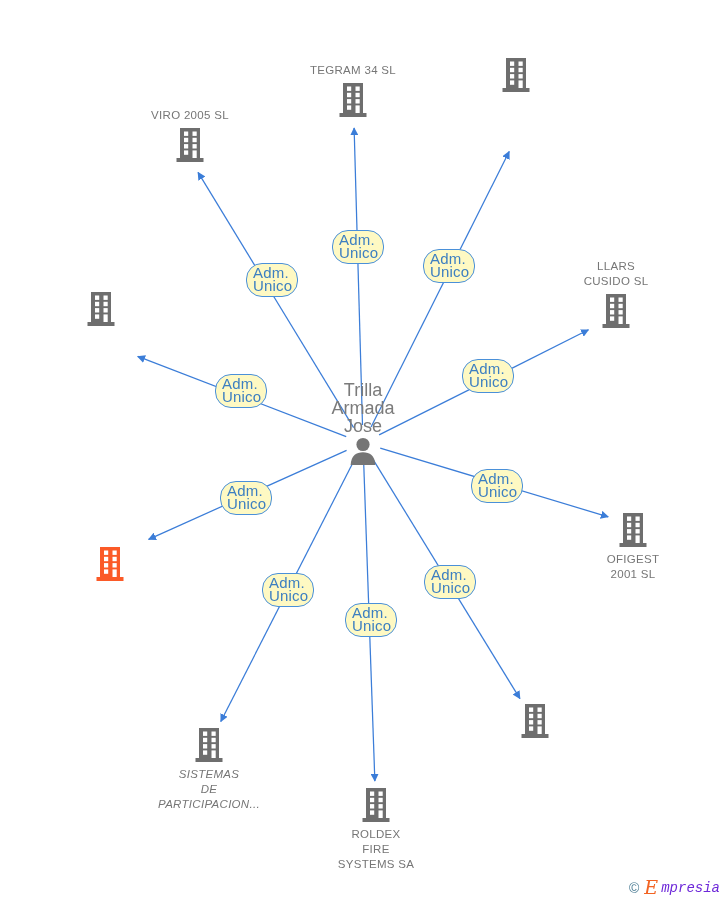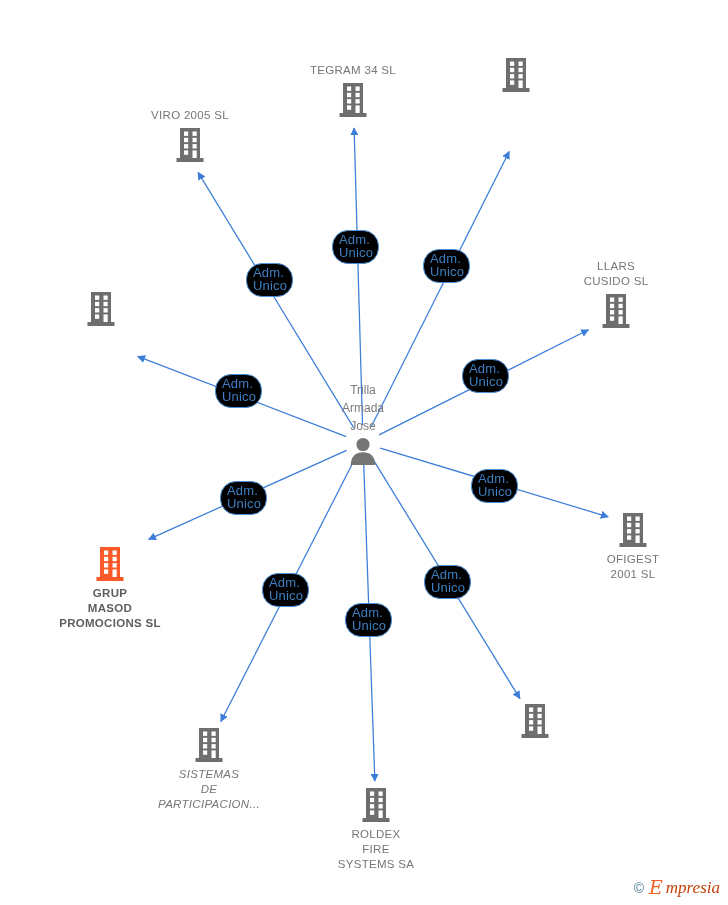--- a/index.html
+++ b/index.html
@@ -66,36 +66,36 @@
   
   #center-node {
     position: absolute;
     width: 170px;
     margin-left: -85px;
     text-align: center;
     line-height: 0;
   }
   #center-node .center-label {
     display: block;
-    font-size: 12px;
+    font-size: 18px;
     line-height: 18px;
     color: #7b7b7b;
     white-space: pre-line;
     margin-bottom: 2px;
   }
 
   
   .edge-label {
     position: absolute;
     box-sizing: border-box;
-    background: #000000;
+    background: #fef9c3;
     border: 1.3px solid #4a90d9;
     border-radius: 16px;
     padding: 3px 5px 4px 6px;
-    font-size: 13px;
+    font-size: 15px;
     line-height: 12.5px;
     color: #3d7fc1;
     white-space: pre-line;
     text-align: left;
     letter-spacing: 0.2px;
   }
 
   
   #watermark {
     position: absolute;
@@ -111,24 +111,24 @@
     color: #4f7f96;
   }
   #watermark .wm-e {
     font-family: "DejaVu Serif", serif;
     font-style: italic;
     font-size: 19px;
     color: #f26322;
     margin-right: -2px;
   }
   #watermark .wm-rest {
-    font-family: Liberation Serif, serif;
+    font-family: Liberation Mono, monospace;
     font-style: italic;
-    font-size: 17px;
-    color: #c2410c;
+    font-size: 14px;
+    color: #6d28d9;
   }
 </style>
 </head>
 <body>
 
 <div id="graph-canvas">
 
   <svg id="edge-layer" viewBox="0 0 728 905" width="728" height="905" xmlns="http://www.w3.org/2000/svg">
     <defs>
       <marker id="arrow" viewBox="0 0 10 10" refX="9" refY="5" markerWidth="6.5" markerHeight="6.5" orient="auto-start-reverse">
@@ -228,23 +228,21 @@
             <path d="M6 2 h20 v30 h-20 z" fill="#fb5a28"></path>
             <rect x="2.5" y="32" width="27" height="4" fill="#fb5a28"></rect>
             <rect x="10" y="5.5" width="4.2" height="4.4" fill="#ffffff"></rect>
             <rect x="18.5" y="5.5" width="4.2" height="4.4" fill="#ffffff"></rect>
             <rect x="10" y="11.8" width="4.2" height="4.4" fill="#ffffff"></rect>
             <rect x="18.5" y="11.8" width="4.2" height="4.4" fill="#ffffff"></rect>
             <rect x="10" y="18.1" width="4.2" height="4.4" fill="#ffffff"></rect>
             <rect x="18.5" y="18.1" width="4.2" height="4.4" fill="#ffffff"></rect>
             <rect x="10" y="24.4" width="4.2" height="4.4" fill="#ffffff"></rect>
             <rect x="18.5" y="24.4" width="4.2" height="7.6" fill="#ffffff"></rect>
-          </svg></span><span class="node-label">GRUP
-MASOD
-PROMOCIONS SL</span></div>
+          </svg></span></div>
       <div class="node label-below" style="left: 535px; top: 702px;"><span class="node-icon"><svg width="32" height="38" viewBox="0 0 32 38">
             <path d="M6 2 h20 v30 h-20 z" fill="#6e6e6e"></path>
             <rect x="2.5" y="32" width="27" height="4" fill="#6e6e6e"></rect>
             <rect x="10" y="5.5" width="4.2" height="4.4" fill="#ffffff"></rect>
             <rect x="18.5" y="5.5" width="4.2" height="4.4" fill="#ffffff"></rect>
             <rect x="10" y="11.8" width="4.2" height="4.4" fill="#ffffff"></rect>
             <rect x="18.5" y="11.8" width="4.2" height="4.4" fill="#ffffff"></rect>
             <rect x="10" y="18.1" width="4.2" height="4.4" fill="#ffffff"></rect>
             <rect x="18.5" y="18.1" width="4.2" height="4.4" fill="#ffffff"></rect>
             <rect x="10" y="24.4" width="4.2" height="4.4" fill="#ffffff"></rect>

